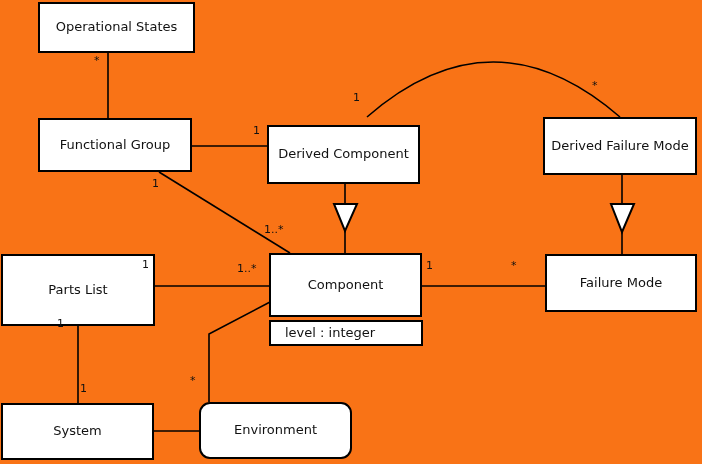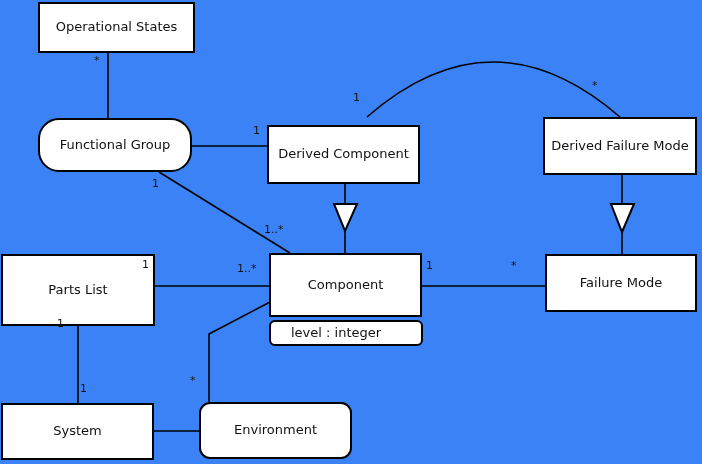--- a/index.html
+++ b/index.html
@@ -1,19 +1,19 @@
 <!DOCTYPE html>
 <html><head>
 <meta charset="utf-8">
 <style>
   html,body{margin:0;padding:0;background:#ffffff;}
   #canvas{
     position:relative;
     width:702px;height:464px;
-    background:#3b82f6;
+    background:#f97316;
     font-family:"DejaVu Sans","Liberation Sans",sans-serif;
     color:#111111;
     overflow:hidden;
   }
   #wires{position:absolute;left:0;top:0;z-index:1;}
   .cls{
     position:absolute;
     box-sizing:border-box;
     border:2px solid #000000;
     background:#ffffff;
@@ -21,23 +21,22 @@
     align-items:center;
     justify-content:center;
     font-size:13px;
     line-height:1.1;
     z-index:2;
     text-align:center;
     white-space:nowrap;
   }
   .cls.attr{
     justify-content:flex-start;
-    padding-left:20px;
+    padding-left:14px;
     text-align:left;
-    border-radius:6px;
   }
   .mult{
     position:absolute;
     font-size:11px;
     line-height:13px;
     z-index:3;
     color:#111111;
     white-space:nowrap;
   }
 </style>
@@ -65,21 +64,21 @@
     <g stroke="#000000" stroke-width="2" fill="#ffffff">
       <polygon points="334,204 357,204 345,231"></polygon>
       <polygon points="611,204 634,204 622,232"></polygon>
     </g>
   </svg>
 
   <div class="cls" style="left:38px;  top:2px;   width:157px; height:51px;">
     <span>Operational States</span>
   </div>
 
-  <div class="cls" style="left:38px;  top:118px; width:154px; height:54px;border-radius:21px;">
+  <div class="cls" style="left:38px;  top:118px; width:154px; height:54px;">
     <span>Functional Group</span>
   </div>
 
   <div class="cls" style="left:267px; top:117px; width:153px; height:59px;margin-top:8px;">
     <span>Derived Component</span>
   </div>
 
   <div class="cls" style="left:269px; top:253px; width:153px; height:64px;">
     <span>Component</span>
   </div>

